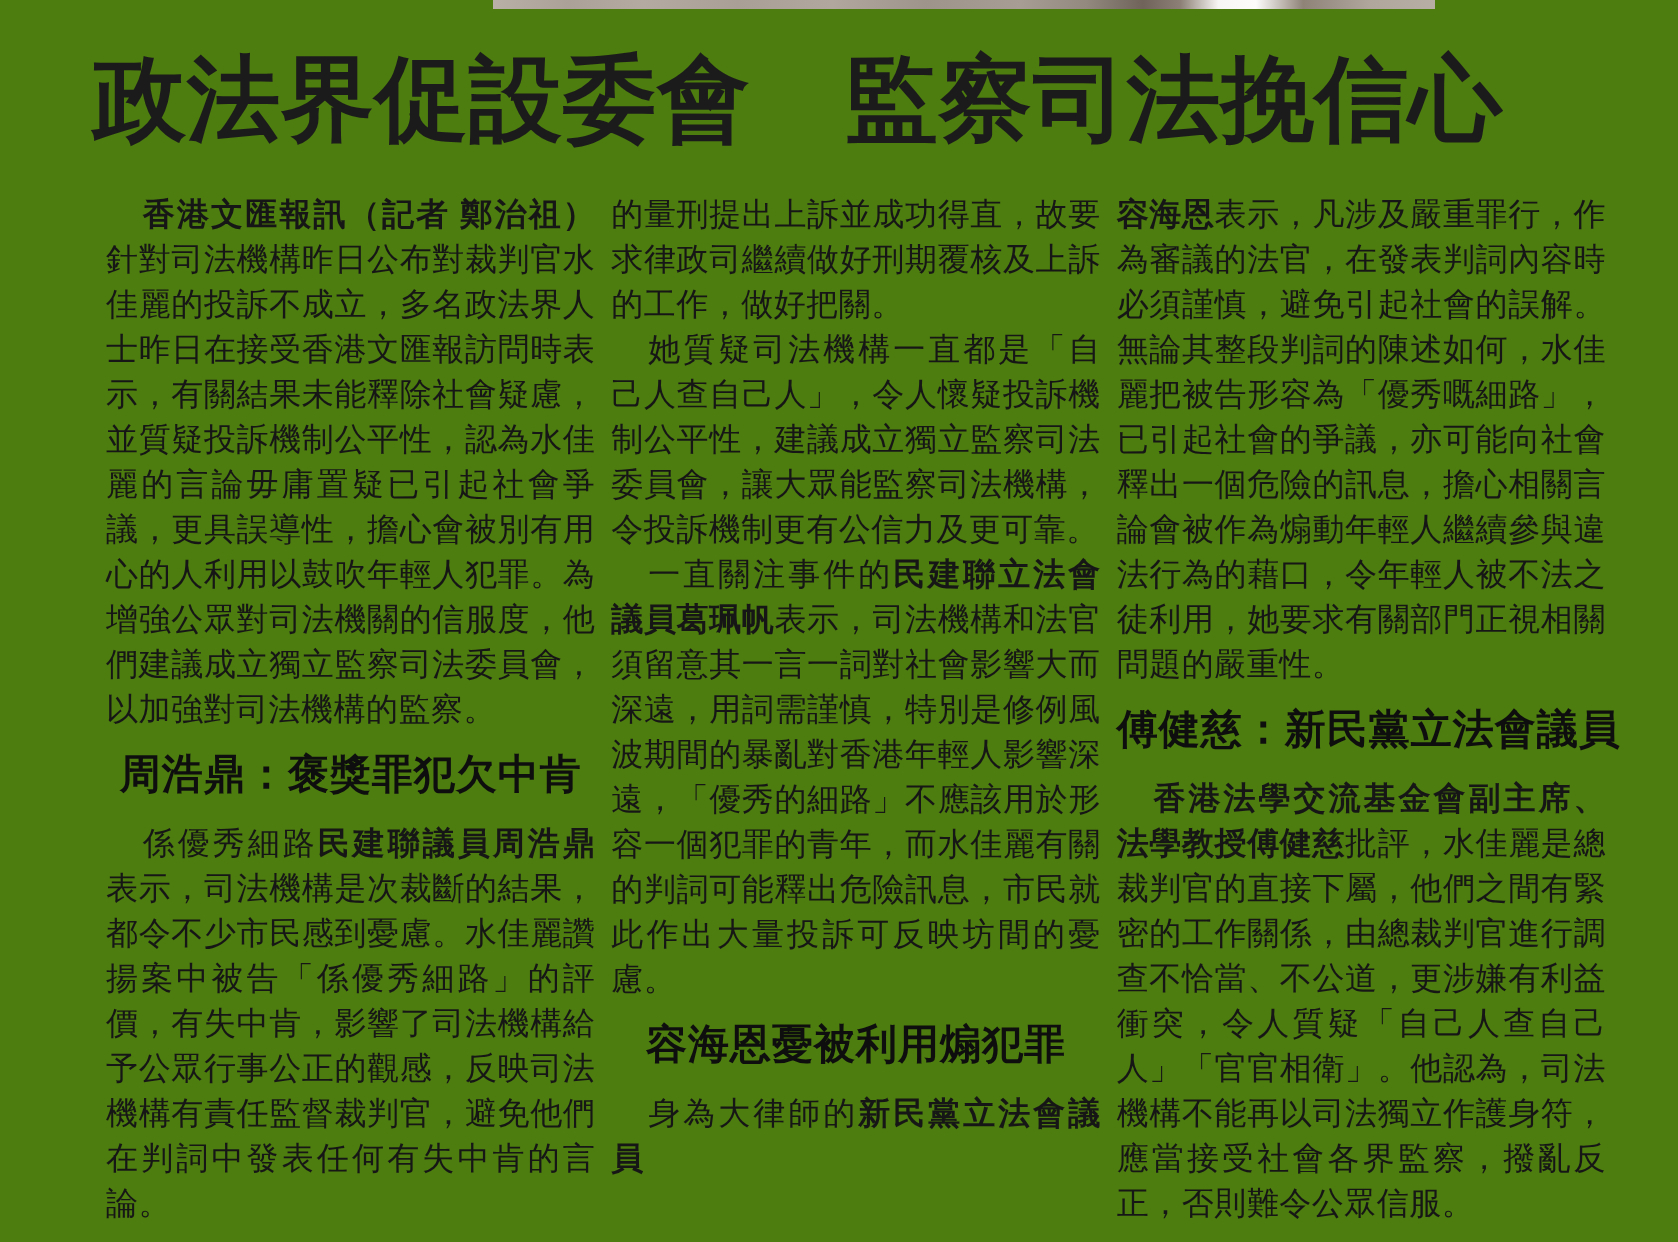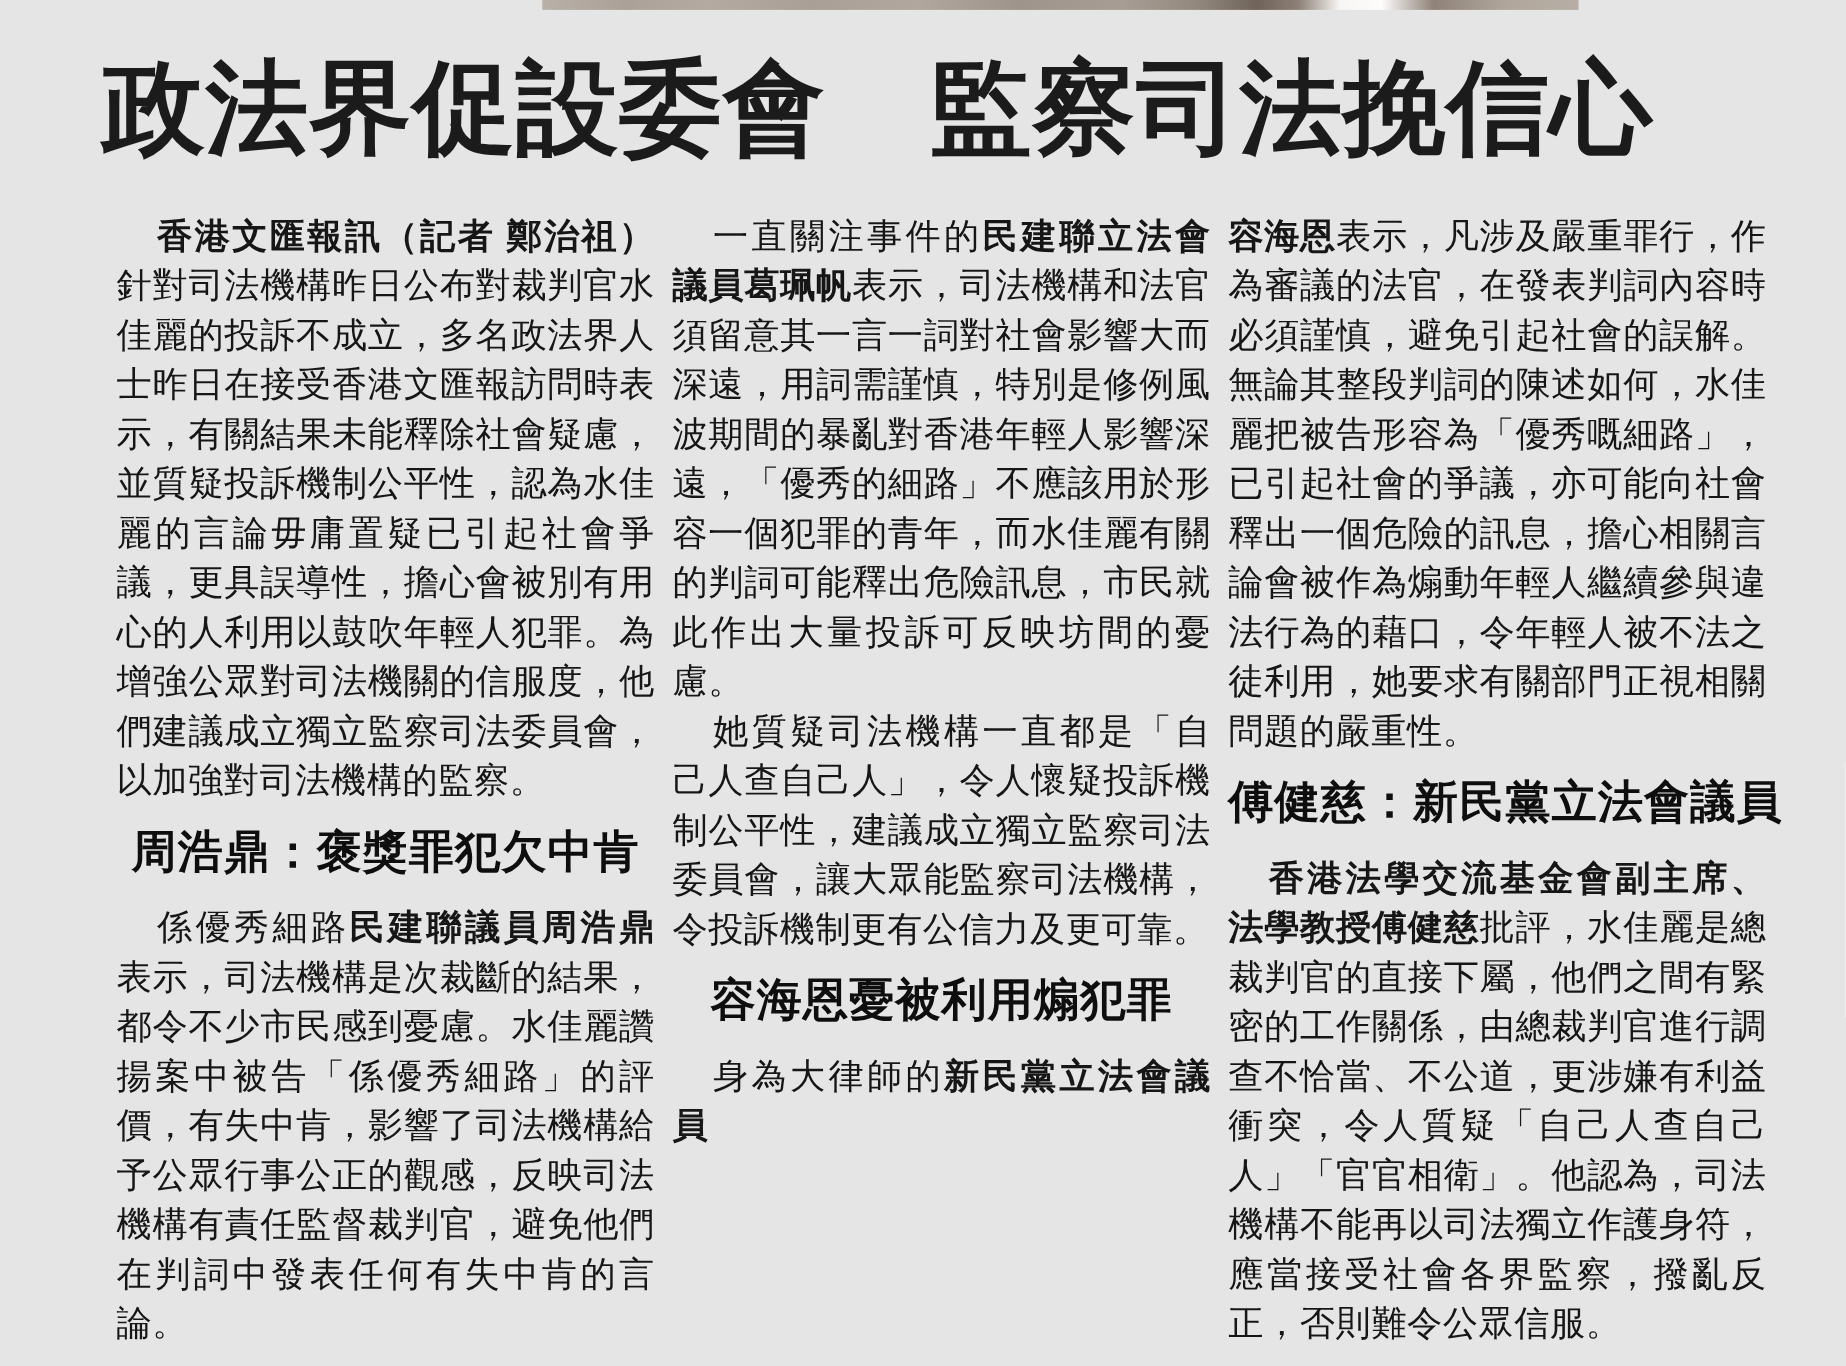--- a/index.html
+++ b/index.html
@@ -4,21 +4,21 @@
 <style>
   html, body {
     margin: 0;
     padding: 0;
     background: #ffffff;
   }
   .page {
     position: relative;
     width: 1678px;
     height: 1242px;
-    background: #e5e5e5;
+    background: #4d7c0f;
     overflow: hidden;
     font-family: "Liberation Serif", "DejaVu Serif", serif;
     color: #141414;
   }
   
   .photo-strip {
     position: absolute;
     left: 493px;
     top: 0;
     width: 942px;
@@ -97,25 +97,26 @@
     <section class="col">
       <p class="para"><span class="b">香港文匯報訊（記者 鄭治祖）</span><span>針對司法機構昨日公布對裁判官水佳麗的投訴不成立，多名政法界人士昨日在接受香港文匯報訪問時表示，有關結果未能釋除社會疑慮，並質疑投訴機制公平性，認為水佳麗的言論毋庸置疑已引起社會爭議，更具誤導性，擔心會被別有用心的人利用以鼓吹年輕人犯罪。為增強公眾對司法機關的信服度，他們建議成立獨立監察司法委員會，以加強對司法機構的監察。</span></p>
 
       <h2 class="subhead">周浩鼎：褒獎罪犯欠中肯</h2>
 
       <p class="para"><span>係優秀細路</span><span class="b">民建聯議員周浩鼎</span><span>表示，司法機構是次裁斷的結果，都令不少市民感到憂慮。水佳麗讚揚案中被告「係優秀細路」的評價，有失中肯，影響了司法機構給予公眾行事公正的觀感，反映司法機構有責任監督裁判官，避免他們在判詞中發表任何有失中肯的言論。</span></p>
 
     </section>
 
     <section class="col">
+      <p class="para cont"><span>的量刑提出上訴並成功得直，故要求律政司繼續做好刑期覆核及上訴的工作，做好把關。</span></p>
 
 
+      <p class="para"><span>她質疑司法機構一直都是「自己人查自己人」，令人懷疑投訴機制公平性，建議成立獨立監察司法委員會，讓大眾能監察司法機構，令投訴機制更有公信力及更可靠。</span></p>
+
       <p class="para"><span>一直關注事件的</span><span class="b">民建聯立法會議員葛珮帆</span><span>表示，司法機構和法官須留意其一言一詞對社會影響大而深遠，用詞需謹慎，特別是修例風波期間的暴亂對香港年輕人影響深遠，「優秀的細路」不應該用於形容一個犯罪的青年，而水佳麗有關的判詞可能釋出危險訊息，市民就此作出大量投訴可反映坊間的憂慮。</span></p>
-
-      <p class="para"><span>她質疑司法機構一直都是「自己人查自己人」，令人懷疑投訴機制公平性，建議成立獨立監察司法委員會，讓大眾能監察司法機構，令投訴機制更有公信力及更可靠。</span></p>
 
       <h2 class="subhead">容海恩憂被利用煽犯罪</h2>
 
       <p class="para"><span>身為大律師的</span><span class="b">新民黨立法會議員</span></p>
     </section>
 
     <section class="col">
       <p class="para cont"><span class="b">容海恩</span><span>表示，凡涉及嚴重罪行，作為審議的法官，在發表判詞內容時必須謹慎，避免引起社會的誤解。無論其整段判詞的陳述如何，水佳麗把被告形容為「優秀嘅細路」，已引起社會的爭議，亦可能向社會釋出一個危險的訊息，擔心相關言論會被作為煽動年輕人繼續參與違法行為的藉口，令年輕人被不法之徒利用，她要求有關部門正視相關問題的嚴重性。</span></p>
 
       <h2 class="subhead">傅健慈：新民黨立法會議員</h2>

